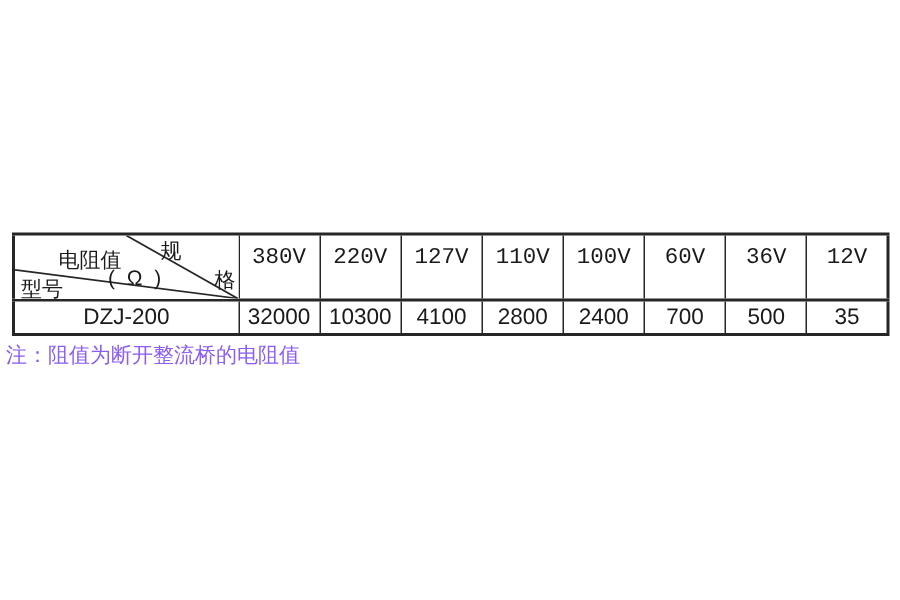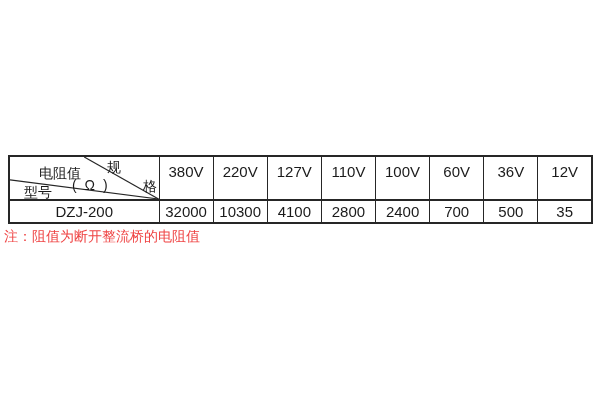--- a/index.html
+++ b/index.html
@@ -26,20 +26,21 @@
     border-bottom-width: 2px;
     text-align: center;
     font-size: 15px;
     padding: 0;
     background: #ffffff;
   }
   tr.header-row { height: 44px; }
   tr.header-row td.v-head {
     vertical-align: top;
     padding-top: 6px;
+    font-family: Liberation Mono, monospace;
   }
   tr.data-row { height: 23px; }
   tr.data-row td { vertical-align: middle; margin-left: 29px; }
 
   td.corner-cell {
     position: relative;
     padding: 0;
   }
   .corner-cell svg {
     position: absolute;
@@ -50,28 +51,28 @@
   .corner-cell .clabel {
     position: absolute;
     font-size: 14px;
     line-height: 14px;
     white-space: nowrap;
   }
   .lbl-spec-top    { left: 97px;  top: 3px;  }
   .lbl-spec-bottom { left: 133px; top: 22px; }
   .lbl-resistance  { left: 29px;  top: 9px;  }
   .lbl-ohm         { left: 62px;  top: 21px; letter-spacing: 2px; }
-  .lbl-model       { left: 14px;   top: 28px; }
+  .lbl-model       { left: 4px;   top: 28px; }
 
   .note {
     position: absolute;
     left: 4px; top: 228px;
     font-size: 14px;
     line-height: 16px;
-    color: #ef4444;
+    color: #8b5cf6;
     white-space: nowrap;
   }
 </style>
 </head>
 <body>
 
 <div class="page">
 
   <table class="spec-table">
     <colgroup>

